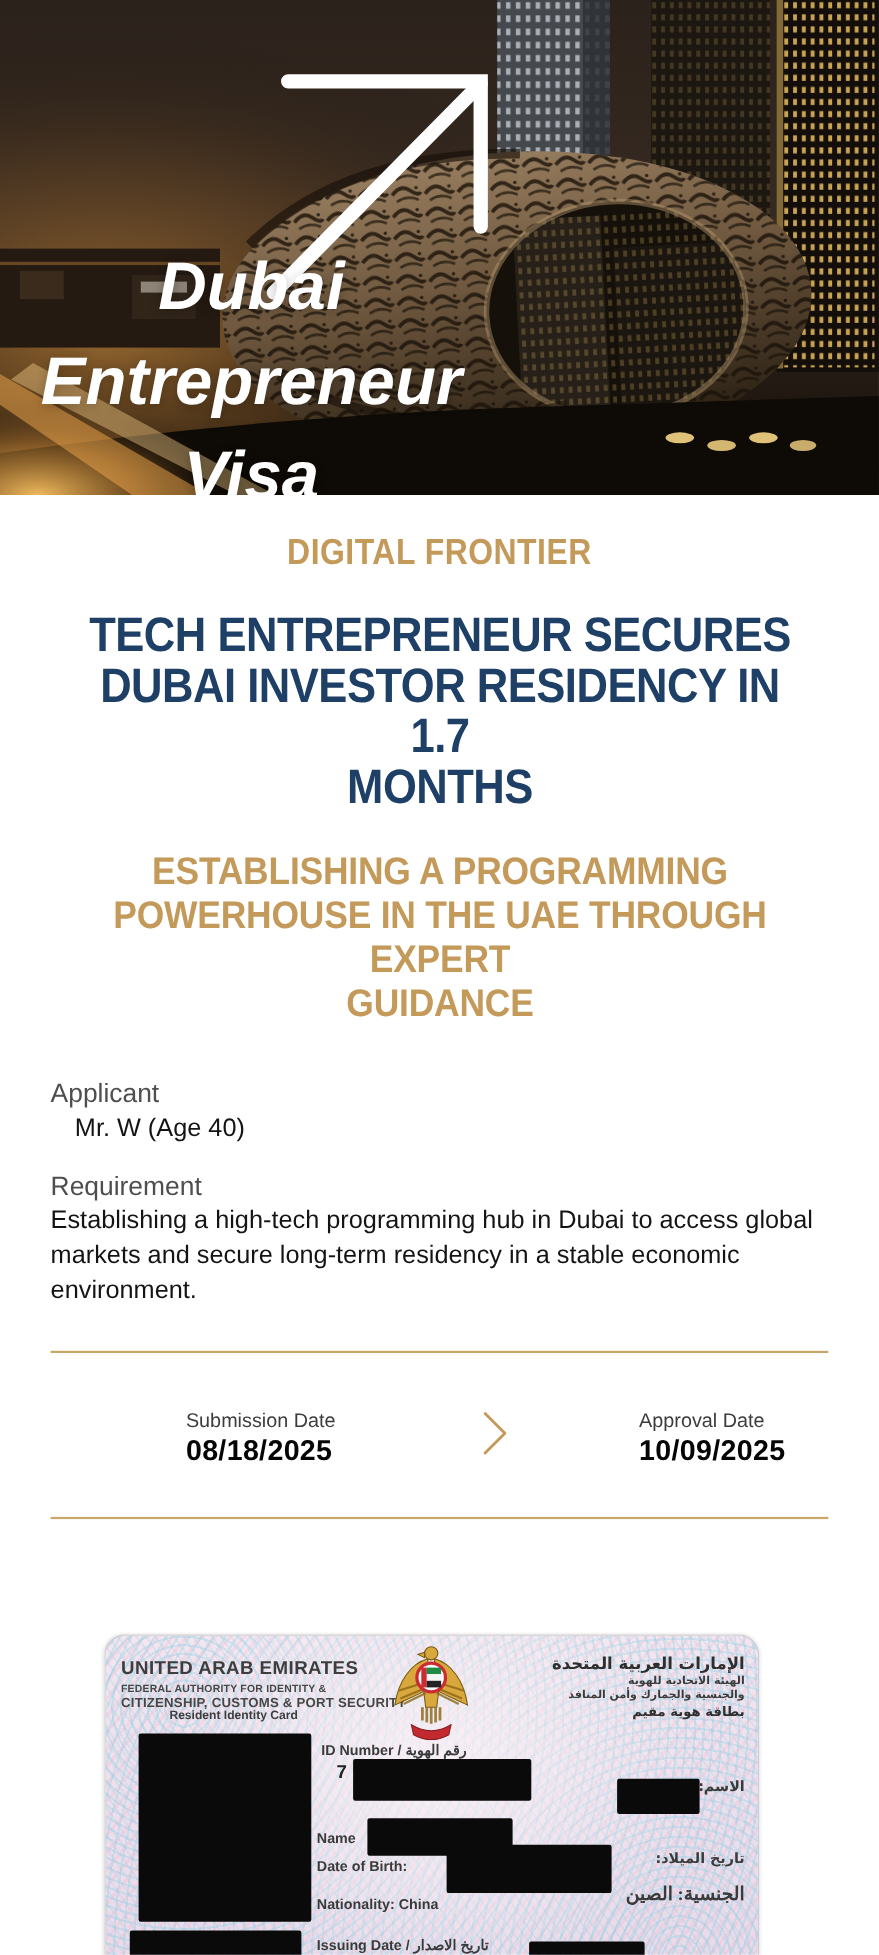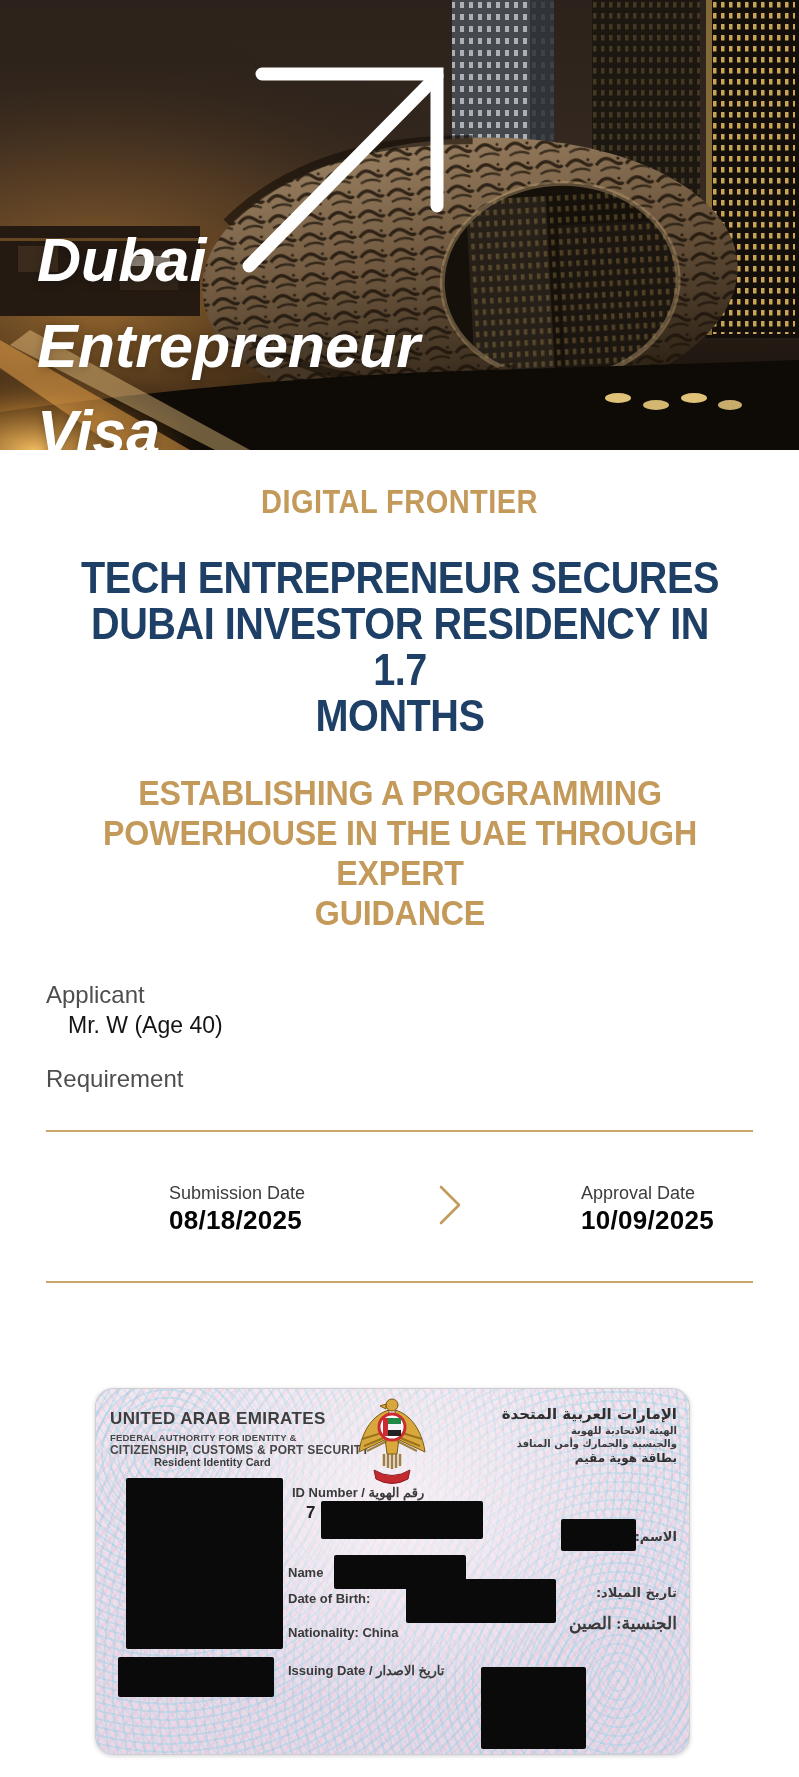--- a/index.html
+++ b/index.html
@@ -6,21 +6,21 @@
   body{width:799px;height:1777px;position:relative;overflow:hidden;
        font-family:"Liberation Sans",sans-serif;-webkit-font-smoothing:antialiased;}
   .page{width:799px;height:1777px;position:relative;background:#fff;}
 
   
   .hero{position:relative;width:799px;height:450px;overflow:hidden;background:#1c140e;}
   .hero-art{position:absolute;inset:0;display:block;}
   .hero-arrow{position:absolute;inset:0;display:block;pointer-events:none;}
   .hero-title{position:absolute;left:37px;top:176px;color:#ffffff;
       font-size:61px;line-height:86px;font-weight:700;font-style:italic;
-      letter-spacing:0px;text-shadow:0 2px 10px rgba(0,0,0,0.25);}
+      letter-spacing:0px;text-shadow:0 2px 10px rgba(0,0,0,0.25);text-align:center;}
   .hero-title div{white-space:nowrap;}
 
   
   .kicker{margin:37px 0 0 0;text-align:center;color:#c49a5b;font-weight:700;
       font-size:33px;line-height:30px;letter-spacing:0.5px;transform:scaleX(0.88);}
   .headline{margin:38px auto 0 auto;width:740px;text-align:center;color:#1e4066;
       font-weight:700;font-size:44px;line-height:46px;letter-spacing:-0.5px;transform:scaleX(0.9);}
   .subheadline{margin:34px auto 0 auto;width:740px;text-align:center;color:#c49a5b;
       font-weight:700;font-size:35px;line-height:40px;letter-spacing:-0.2px;transform:scaleX(0.92);}
 
@@ -68,21 +68,21 @@
   .c-ar-head{right:12px;top:16px;text-align:right;color:#2e2e2e;}
   .c-ar-head .l1{position:static;display:block;font-size:15px;font-weight:700;line-height:19px;}
   .c-ar-head .l2,.c-ar-head .l3{position:static;display:block;font-size:10px;font-weight:700;line-height:13px;color:#3a3a3a;}
   .c-ar-head .l4{position:static;display:block;font-size:12px;font-weight:700;line-height:16px;}
   .c-idlabel{left:196px;top:96px;font-size:13px;}
   .c-idnum7{left:210px;top:114px;font-size:17px;color:#222;}
   .c-name{left:192px;top:176px;font-size:13px;}
   .c-dob{left:192px;top:202px;font-size:13px;}
   .c-nat{left:192px;top:236px;font-size:13px;}
   .c-issue-l{left:192px;top:274px;font-size:13px;}
-  .c-ar-name{right:12px;top:140px;font-size:13px;}
+  .c-ar-name{right:12px;top:130px;font-size:13px;}
   .c-ar-dob{right:12px;top:196px;font-size:13px;}
   .c-ar-natl{right:12px;top:224px;font-size:17px;font-family:Liberation Serif, serif;}
   .r-photo{left:30px;top:89px;width:157px;height:171px;}
   .r-id{left:225px;top:112px;width:162px;height:38px;}
   .r-arname{left:465px;top:130px;width:75px;height:32px;}
   .r-name{left:238px;top:166px;width:132px;height:34px;}
   .r-dob{left:310px;top:190px;width:150px;height:44px;}
   .r-sig{left:22px;top:268px;width:156px;height:40px;}
   .r-br{left:385px;top:278px;width:105px;height:82px;}
 </style>
@@ -198,20 +198,21 @@
   <h3 class="subheadline">
     <div>ESTABLISHING A PROGRAMMING</div>
     <div>POWERHOUSE IN THE UAE THROUGH EXPERT</div>
     <div>GUIDANCE</div>
   </h3>
 
   <section class="details">
     <div class="field-label lbl-applicant">Applicant</div>
     <div class="field-value val-applicant">Mr. W (Age 40)</div>
     <div class="field-label lbl-requirement">Requirement</div>
+    <div class="field-value val-requirement">Establishing a high-tech programming hub in Dubai to access global markets and secure long-term residency in a stable economic environment.</div>
   </section>
 
   <hr class="gold">
 
   <section class="timeline">
     <div class="tl-block tl-sub">
       <div class="tl-label">Submission Date</div>
       <div class="tl-value">08/18/2025</div>
     </div>
     <svg class="tl-chevron" width="30" height="50" viewBox="0 0 30 50" aria-hidden="true">

